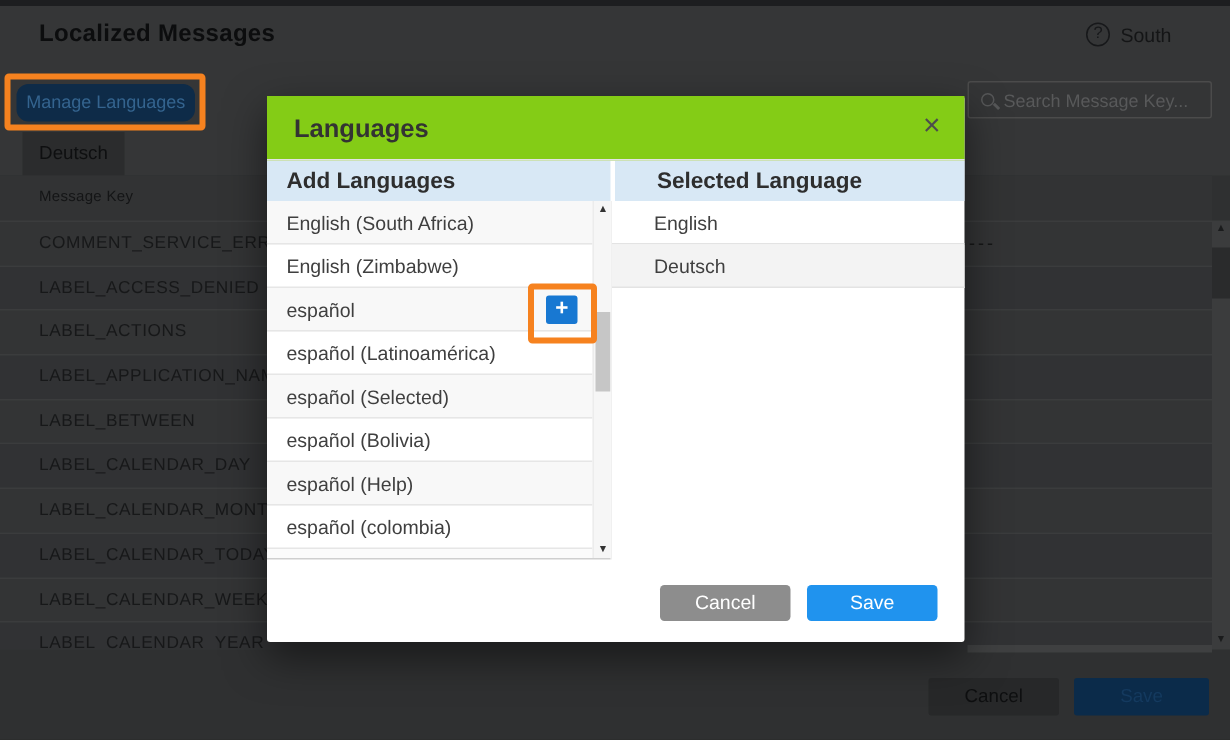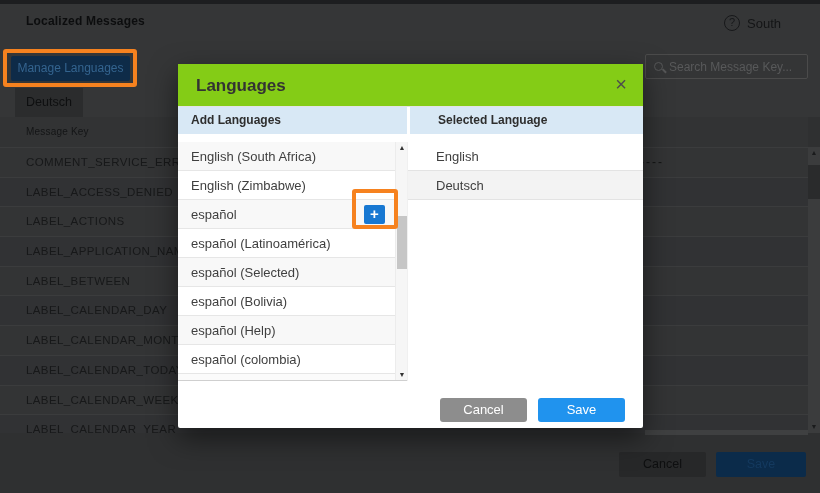--- a/index.html
+++ b/index.html
@@ -3,29 +3,29 @@
 <meta charset="utf-8">
 <style>
   * { margin:0; padding:0; box-sizing:border-box; }
   body { font-family:"Liberation Sans", sans-serif; background:#222; }
   #app { position:relative; width:820px; height:493px; overflow:hidden;
          background:#2f3031; font-family:"Liberation Sans", sans-serif; }
 
   
   .top-strip { position:absolute; left:0; top:0; width:820px; height:4px; background:#1d1e20; }
   .page-head { position:absolute; left:0; top:4px; width:820px; height:113px; background:#353637; }
-  .page-title { position:absolute; left:26px; top:14px; font-size:12px; font-weight:bold;
+  .page-title { position:absolute; left:26px; top:14px; font-size:16px; font-weight:bold;
                 color:#0c0d0e; letter-spacing:.2px; }
   .help-wrap { position:absolute; left:724px; top:15px; display:flex; align-items:center; gap:7px; }
   .help-circle { width:16px; height:16px; border:1.5px solid #17181a; border-radius:50%;
                  color:#17181a; font-size:11px; line-height:13px; text-align:center; }
   .help-label { font-size:13px; color:#141516; }
 
   .manage-btn { position:absolute; left:11px; top:56px; width:119px; height:25px;
-                background:#0e2b48; border-radius:2px; color:#34648f; font-size:12px;
+                background:#0e2b48; border-radius:8px; color:#34648f; font-size:12px;
                 text-align:center; line-height:25px; }
   .annot { border:4px solid #f6821f; border-radius:3px; position:absolute; z-index:30; }
   .annot-manage { left:3px; top:49px; width:134px; height:38px; }
 
   .tab { position:absolute; top:88px; height:29px; font-size:12.5px; text-align:center; line-height:29px; }
   .tab-messages { left:15px; width:68px; background:#2b2c2d; color:#0e0f10; }
   .tab-formats { left:83px; width:62px; color:#17181a; }
 
   .search-box { position:absolute; left:645px; top:54px; width:163px; height:25px;
                 border:1px solid #4b4b4b; border-radius:2px; background:#343536;
@@ -57,27 +57,27 @@
   .page-cancel { left:619px; width:87px; background:#272829; color:#0e0f10; }
   .page-save { left:716px; width:90px; background:#0b2b4a; color:#143a5f; }
 
   
   .modal { position:absolute; left:178px; top:64px; width:465px; height:364px; background:#fff;
            border-radius:2px; box-shadow:0 10px 28px rgba(0,0,0,.5); z-index:10; }
   .m-head { position:relative; height:43px; background:#84cc16; border-bottom:1px solid #e3e3e3; }
   .m-title { position:absolute; left:18px; top:0; line-height:43px; font-size:17px;
              font-weight:600; color:#333; }
   .m-close { position:absolute; right:16px; top:9px; font-size:20px; color:#4d4d4d; cursor:pointer; }
-  .m-colhead { display:flex; height:27px; background:#d8e8f5; font-size:12px; font-weight:bold;
+  .m-colhead { display:flex; height:27px; background:#d8e8f5; font-size:15px; font-weight:bold;
                color:#2e2e2e; line-height:27px; }
   .m-colhead .c-left { width:229px; padding-left:13px; }
   .m-colhead .c-gap { width:3px; background:#fff; }
   .m-colhead .c-right { flex:1; padding-left:28px; }
 
-  .m-body { position:relative; display:flex; height:239px;margin-top:8px; }
+  .m-body { position:relative; display:flex; height:239px; }
   .lang-list { position:relative; width:229px; border-bottom:1px solid #cfcfcf; overflow:hidden; }
   .lrow { position:relative; height:29px; line-height:29px; padding-left:13px; width:217px;
           font-size:13px; color:#3f3f3f; border-bottom:1px solid #e6e6e6; white-space:nowrap; }
   .lrow:nth-child(odd) { background:#f8f8f8; }
   .lfill { height:7px; background:#fbfbfb; width:217px; }
   .plus-btn { position:absolute; left:186px; top:5px; width:21px; height:19px; background:#1878d2;
               border-radius:2px; color:#fff; font-size:15px; font-weight:bold; text-align:center;
               line-height:18px; }
   .annot-plus { left:174px; top:125px; width:46px; height:40px; }
   .list-scroll { position:absolute; right:0; top:0; width:12px; height:239px; background:#f6f6f6;

